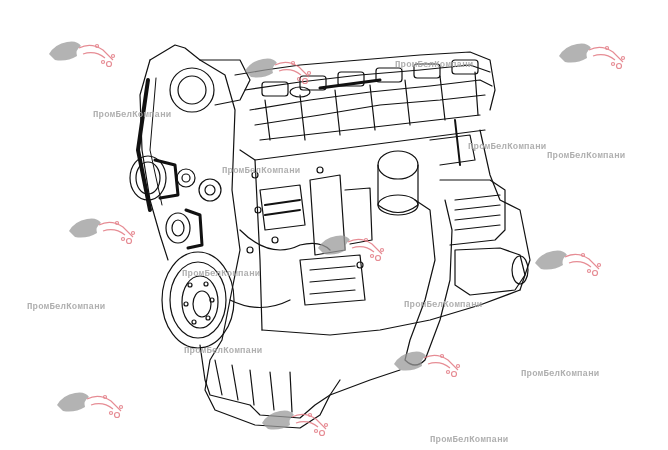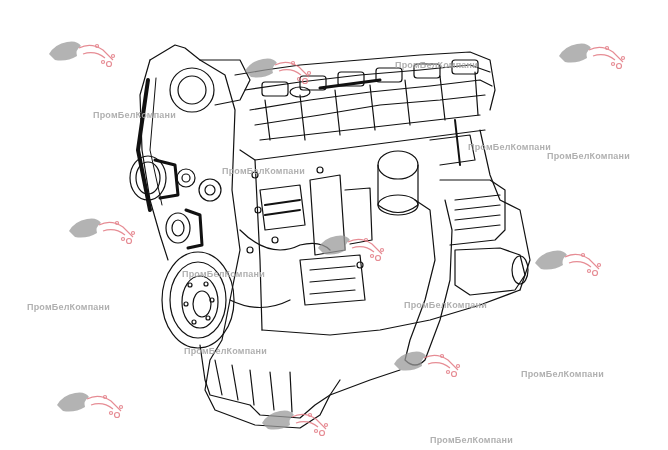--- a/index.html
+++ b/index.html
@@ -1,19 +1,19 @@
 <!DOCTYPE html>
 <html><head>
 <meta charset="utf-8">
 <style>
   html, body { margin: 0; padding: 0; background: #ffffff; }
   body { width: 668px; height: 450px; position: relative; overflow: hidden; font-family: "Liberation Serif", serif; }
   .canvas { position: absolute; left: 0; top: 0; width: 668px; height: 450px; }
   .engine { position: absolute; left: 0; top: 0; }
-  .wm-text { position: absolute; font-family: Liberation Sans, sans-serif; font-size: 9px; font-weight: bold; color: #a8a8a8; letter-spacing: 0.2px; white-space: nowrap; opacity: 0.9; text-align: center; }
+  .wm-text { position: absolute; font-family: Liberation Mono, monospace; font-size: 9px; font-weight: bold; color: #a8a8a8; letter-spacing: 0.2px; white-space: nowrap; opacity: 0.9; text-align: center; }
   .wm-logo { position: absolute; width: 74px; height: 34px; }
 </style>
 </head>
 <body>
 
 <div class="canvas">
 
   <svg class="engine" width="668" height="450" viewBox="0 0 668 450" fill="none" stroke="#111" stroke-width="1.2" stroke-linejoin="round" stroke-linecap="round">
 
     <path d="M150 60 L175 45 L185 48 L200 60 L225 75 L235 110 L232 190 L240 250 L230 300 L222 340 L210 360 L205 390 L215 410 L255 425 L300 428 L320 415 L330 395 L340 380"></path>

